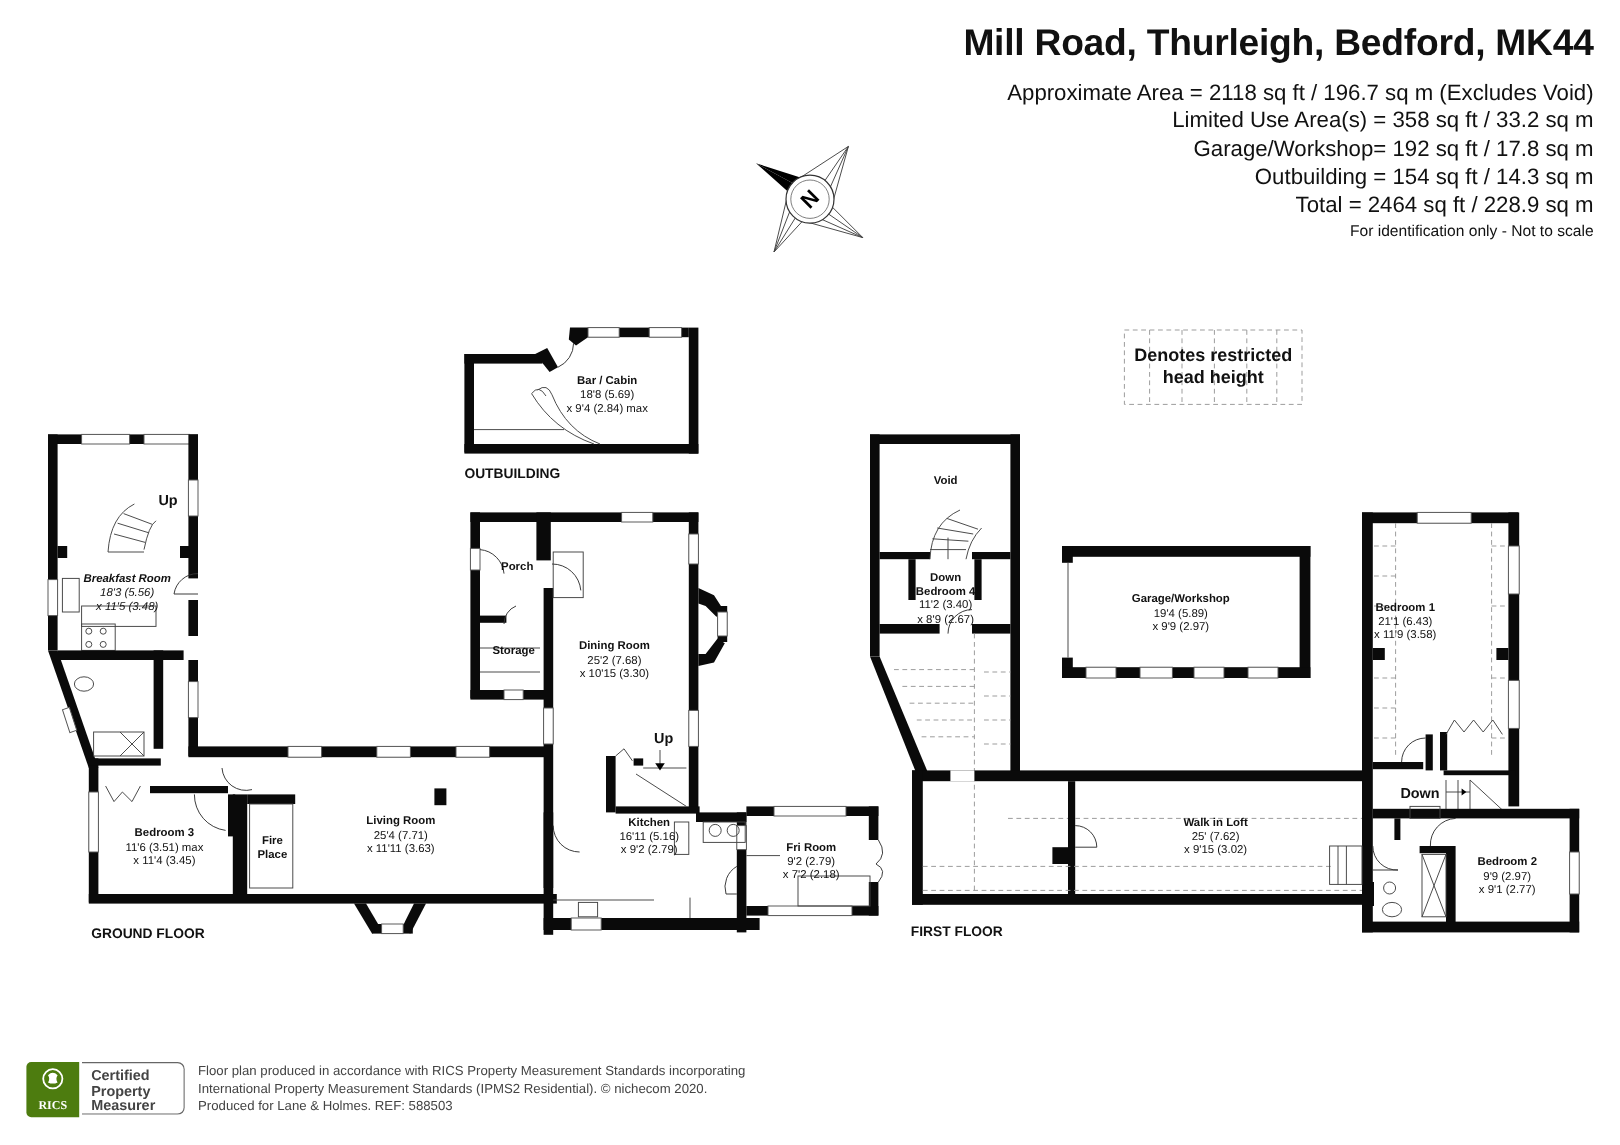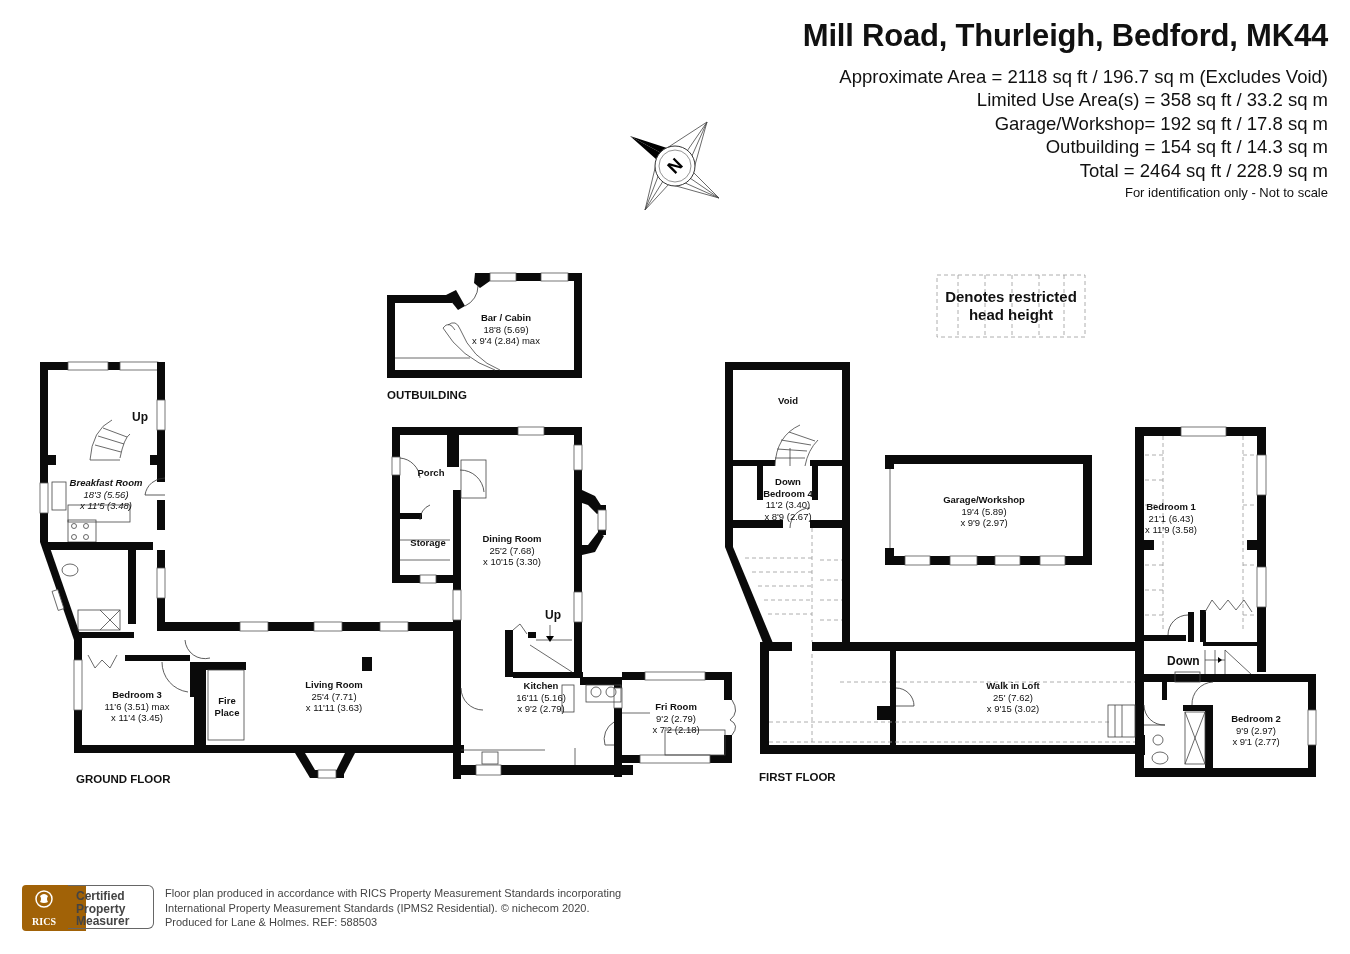--- a/index.html
+++ b/index.html
@@ -9,21 +9,21 @@
   .title { right: 22px; top: 18px; font-size: 31px; font-weight: bold; letter-spacing: -0.2px; text-align: right; white-space: nowrap; }
   .areas { right: 22px; top: 65px; text-align: right; font-size: 18.5px; line-height: 23.4px; white-space: nowrap; }
   .areas .note { font-size: 13px; margin-top: 2px; line-height: 18px; }
   .legend { left: 937px; top: 275px; width: 148px; height: 62px; }
   .legend-text { position: absolute; left: 0; top: 13px; width: 148px; text-align: center; font-size: 15px; font-weight: bold; line-height: 18px; }
   .floor-label { font-size: 11.5px; font-weight: bold; white-space: nowrap; }
   .room { position: absolute; text-align: center; font-size: 9.5px; line-height: 11.5px; white-space: nowrap; transform: translateX(-50%); }
   .room .nm { font-weight: bold; }
   .tiny { position: absolute; font-size: 12px; font-weight: bold; white-space: nowrap; }
   .footer { left: 22px; top: 885px; height: 48px; }
-  .rics { position: absolute; left: 0; top: 0; width: 64px; height: 46px; background: #a16207; border-radius: 4px 0 0 4px; color: #fff; }
+  .rics { position: absolute; left: 0; top: 0; width: 44px; height: 46px; background: #4d7c0f; border-radius: 4px 0 0 4px; color: #fff; }
   .rics .rlabel { position: absolute; bottom: 4px; width: 44px; text-align: center; font-size: 10px; font-weight: bold; font-family: "Liberation Serif", serif; }
   .cert { position: absolute; left: 46px; top: 0; width: 86px; height: 44px; border: 1px solid #666; border-left: none; border-radius: 0 6px 6px 0; font-size: 12px; line-height: 12.5px; color: #444; font-weight: bold; padding: 4px 0 0 8px; box-sizing: border-box; }
   .fnote { position: absolute; left: 143px; top: 1px; font-size: 11px; line-height: 14.5px; color: #444; white-space: nowrap; }
 </style>
 </head>
 <body>
 
 <svg id="plan" viewBox="0 0 1350 954" xmlns="http://www.w3.org/2000/svg">
   <defs>
     <style>

